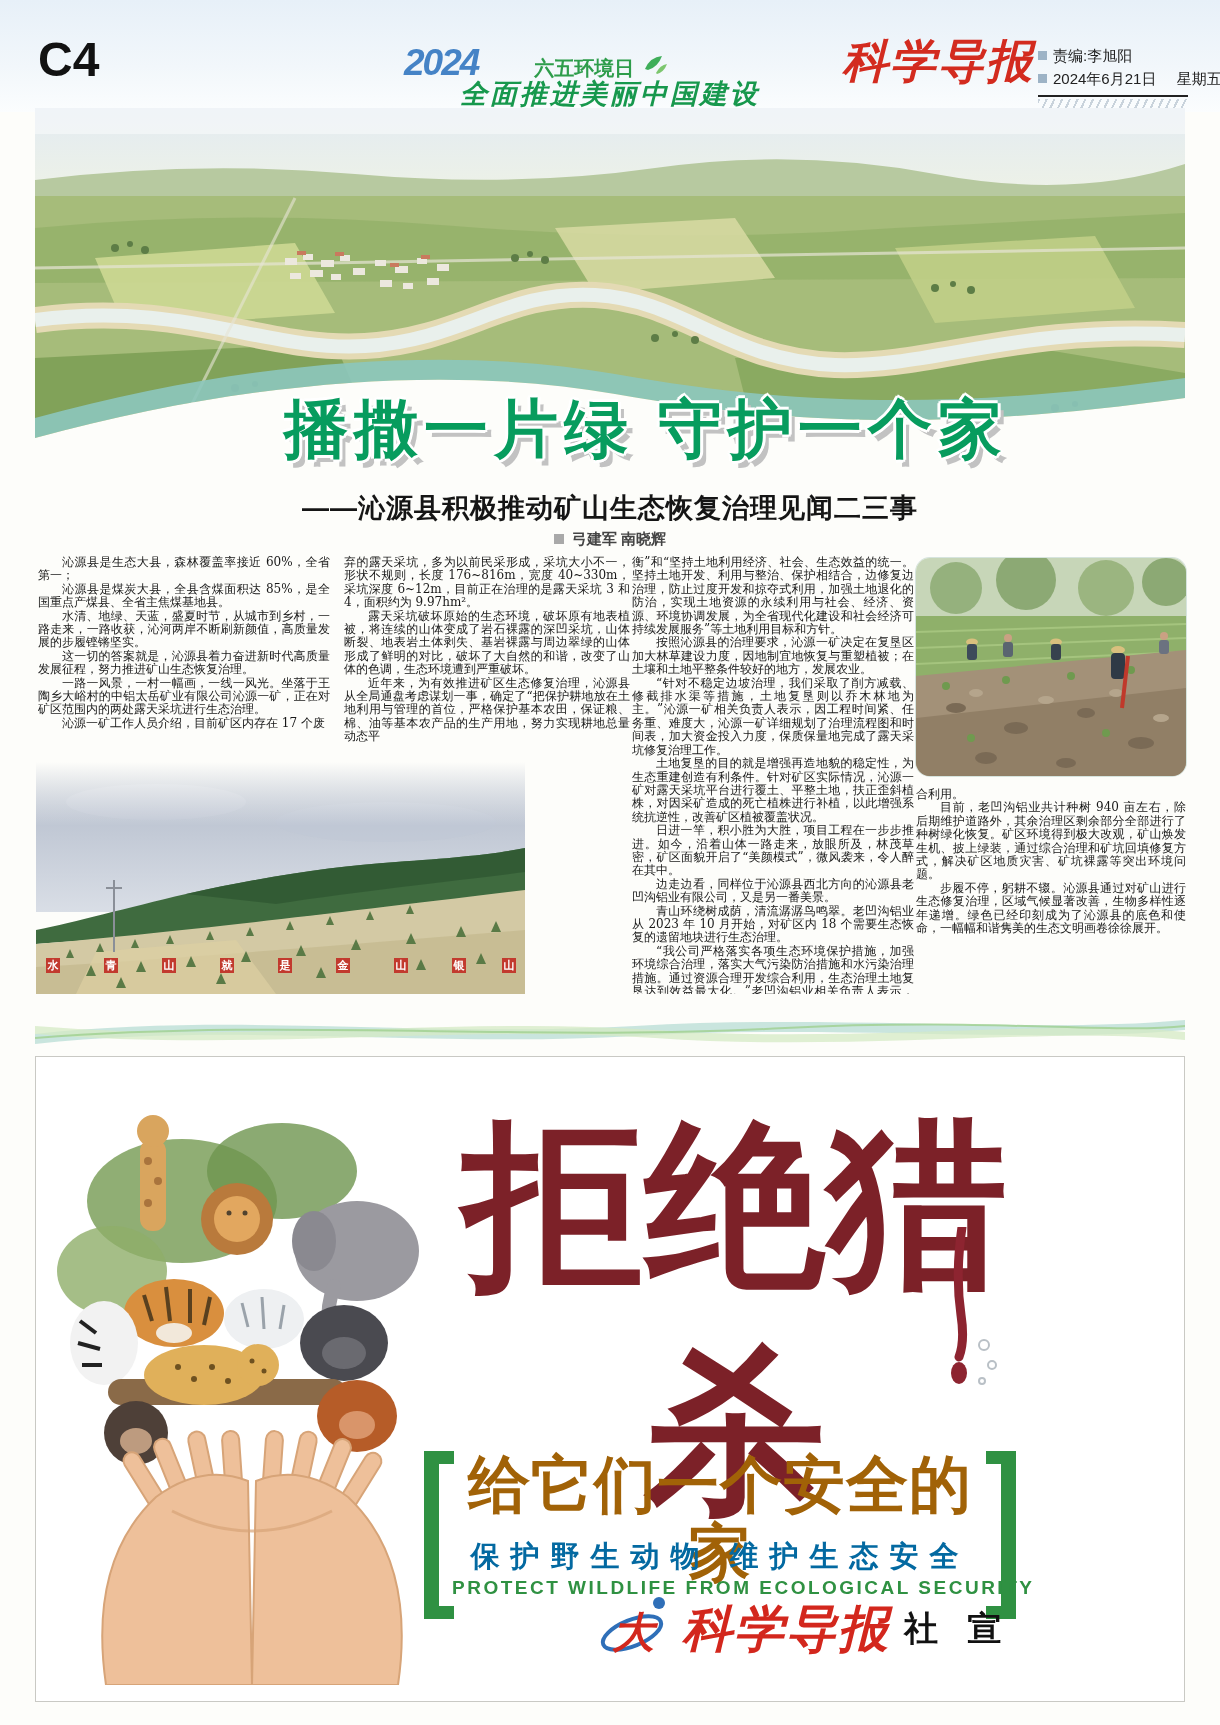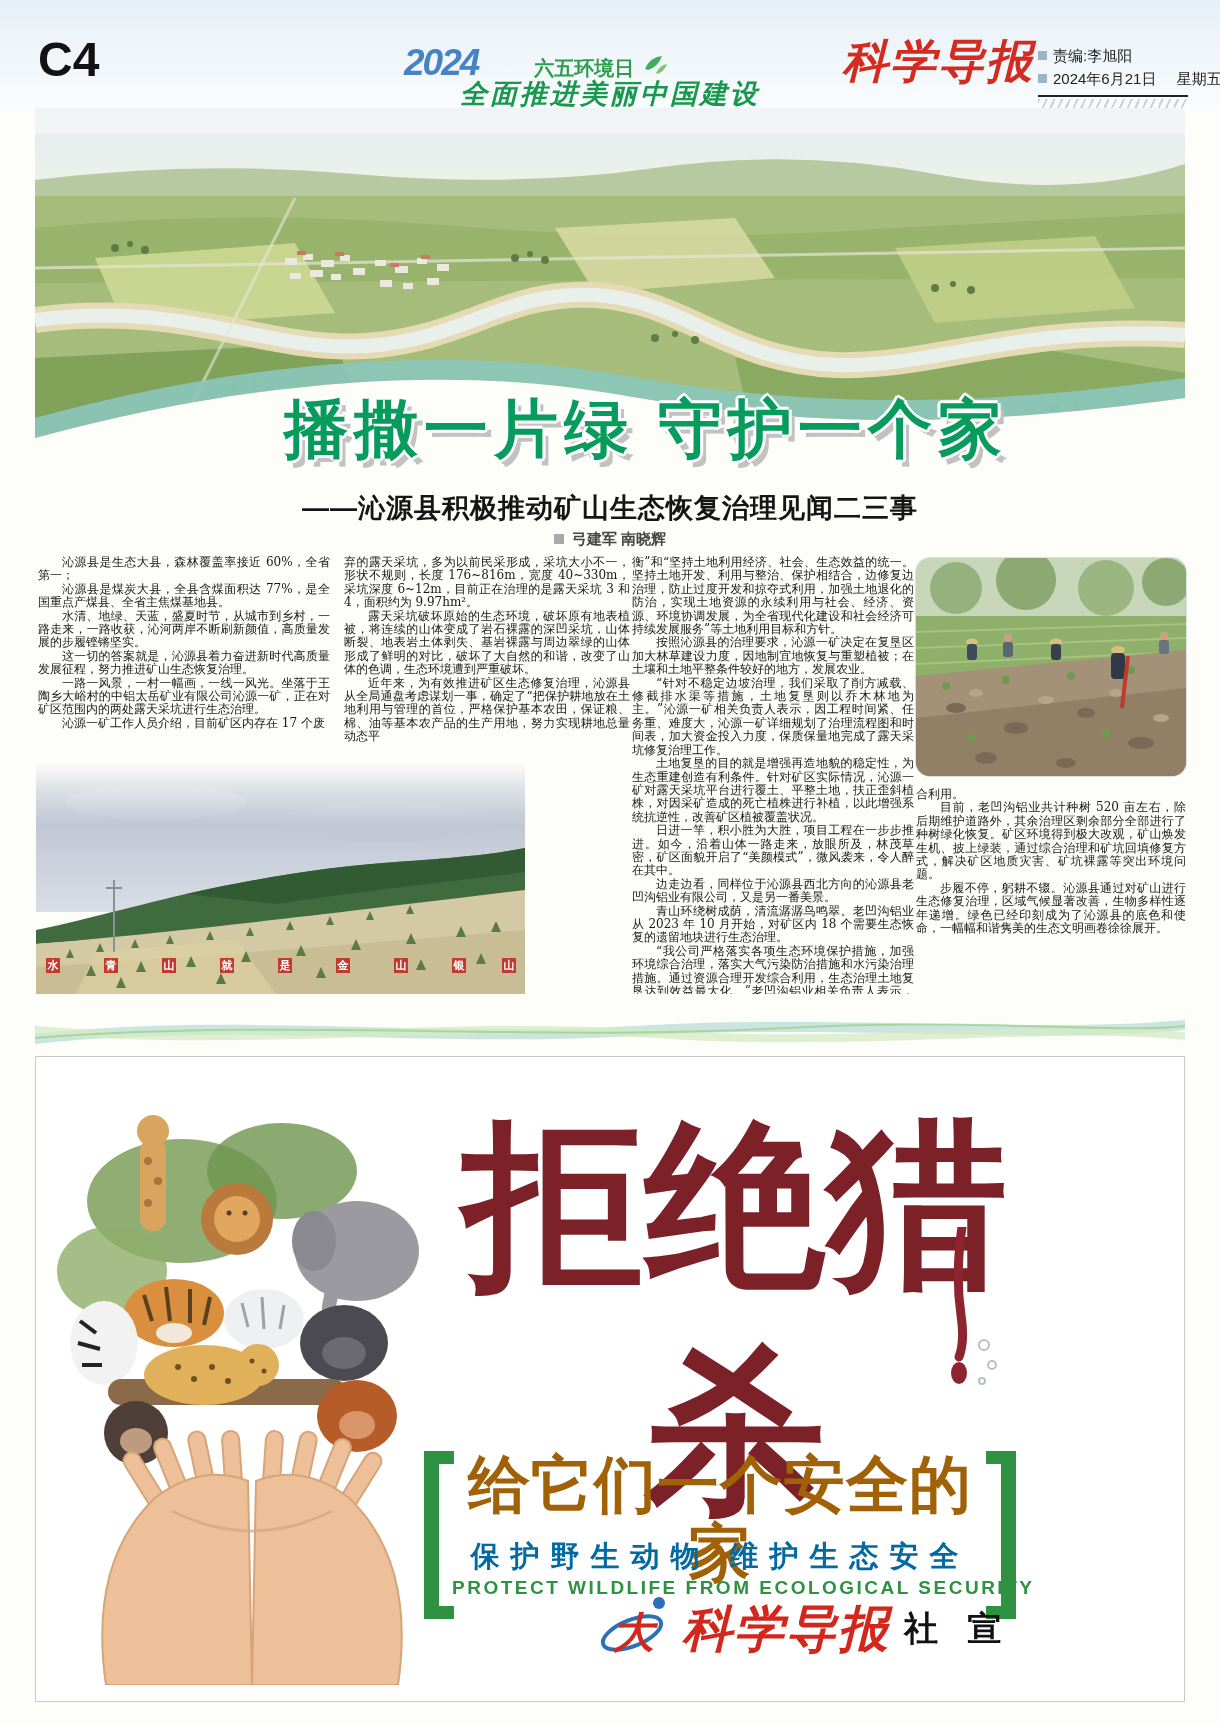--- a/index.html
+++ b/index.html
@@ -165,21 +165,21 @@
       <path d="M0,100 C220,40 420,28 580,56 C760,88 920,92 1150,60 L1150,100 Z" fill="#fdfdfa"></path>
     </svg>
   </div>
 
   <div class="abs h1">播撒一片绿  守护一个家</div>
   <div class="abs h2">——沁源县积极推动矿山生态恢复治理见闻二三事</div>
   <div class="abs byline"><span class="sq"></span><span>弓建军  南晓辉</span></div>
 
   <div class="abs col c1">
     <p>沁源县是生态大县，森林覆盖率接近 60%，全省第一；</p>
-    <p>沁源县是煤炭大县，全县含煤面积达 77%，是全国重点产煤县、全省主焦煤基地县。</p>
+    <p>沁源县是煤炭大县，全县含煤面积达 85%，是全国重点产煤县、全省主焦煤基地县。</p>
     <p>水清、地绿、天蓝，盛夏时节，从城市到乡村，一路走来，一路收获，沁河两岸不断刷新颜值，高质量发展的步履铿锵坚实。</p>
     <p>这一切的答案就是，沁源县着力奋进新时代高质量发展征程，努力推进矿山生态恢复治理。</p>
     <p>一路一风景，一村一幅画，一线一风光。坐落于王陶乡大峪村的中铝太岳矿业有限公司沁源一矿，正在对矿区范围内的两处露天采坑进行生态治理。</p>
     <p>沁源一矿工作人员介绍，目前矿区内存在 17 个废</p>
   </div>
   <div class="abs col c2">
     <p class="cont">弃的露天采坑，多为以前民采形成，采坑大小不一，形状不规则，长度 176~816m，宽度 40~330m，采坑深度 6~12m，目前正在治理的是露天采坑 3 和 4，面积约为 9.97hm²。</p>
     <p>露天采坑破坏原始的生态环境，破坏原有地表植被，将连续的山体变成了岩石裸露的深凹采坑，山体断裂、地表岩土体剥失、基岩裸露与周边翠绿的山体形成了鲜明的对比，破坏了大自然的和谐，改变了山体的色调，生态环境遭到严重破坏。</p>
     <p>近年来，为有效推进矿区生态修复治理，沁源县从全局通盘考虑谋划一事，确定了“把保护耕地放在土地利用与管理的首位，严格保护基本农田，保证粮、棉、油等基本农产品的生产用地，努力实现耕地总量动态平</p>
   </div>
@@ -188,21 +188,21 @@
     <p>按照沁源县的治理要求，沁源一矿决定在复垦区加大林草建设力度，因地制宜地恢复与重塑植被；在土壤和土地平整条件较好的地方，发展农业。</p>
     <p>“针对不稳定边坡治理，我们采取了削方减载、修截排水渠等措施，土地复垦则以乔木林地为主。”沁源一矿相关负责人表示，因工程时间紧、任务重、难度大，沁源一矿详细规划了治理流程图和时间表，加大资金投入力度，保质保量地完成了露天采坑修复治理工作。</p>
     <p>土地复垦的目的就是增强再造地貌的稳定性，为生态重建创造有利条件。针对矿区实际情况，沁源一矿对露天采坑平台进行覆土、平整土地，扶正歪斜植株，对因采矿造成的死亡植株进行补植，以此增强系统抗逆性，改善矿区植被覆盖状况。</p>
     <p>日进一竿，积小胜为大胜，项目工程在一步步推进。如今，沿着山体一路走来，放眼所及，林茂草密，矿区面貌开启了“美颜模式”，微风袭来，令人醉在其中。</p>
     <p>边走边看，同样位于沁源县西北方向的沁源县老凹沟铝业有限公司，又是另一番美景。</p>
     <p>青山环绕树成荫，清流潺潺鸟鸣翠。老凹沟铝业从 2023 年 10 月开始，对矿区内 18 个需要生态恢复的遗留地块进行生态治理。</p>
     <p>“我公司严格落实各项生态环境保护措施，加强环境综合治理，落实大气污染防治措施和水污染治理措施。通过资源合理开发综合利用，生态治理土地复垦达到效益最大化。”老凹沟铝业相关负责人表示，通过生态治理修复、土地复垦，极大的提高了土地、林地的综</p>
   </div>
   <div class="abs col c4">
     <p class="cont">合利用。</p>
-    <p>目前，老凹沟铝业共计种树 520 亩左右，除后期维护道路外，其余治理区剩余部分全部进行了种树绿化恢复。矿区环境得到极大改观，矿山焕发生机、披上绿装，通过综合治理和矿坑回填修复方式，解决矿区地质灾害、矿坑裸露等突出环境问题。</p>
+    <p>目前，老凹沟铝业共计种树 940 亩左右，除后期维护道路外，其余治理区剩余部分全部进行了种树绿化恢复。矿区环境得到极大改观，矿山焕发生机、披上绿装，通过综合治理和矿坑回填修复方式，解决矿区地质灾害、矿坑裸露等突出环境问题。</p>
     <p>步履不停，躬耕不辍。沁源县通过对矿山进行生态修复治理，区域气候显著改善，生物多样性逐年递增。绿色已经印刻成为了沁源县的底色和使命，一幅幅和谐隽美的生态文明画卷徐徐展开。</p>
   </div>
 
   <figure class="abs photoM" style="margin:0;">
     <svg width="489" height="232" viewBox="0 0 489 232" preserveAspectRatio="none">
       <defs>
           <linearGradient id="mskg" x1="0" y1="0" x2="0" y2="1">
             <stop offset="0" stop-color="#aeb7c7"></stop>
             <stop offset="1" stop-color="#d9dee6"></stop>
           </linearGradient>

